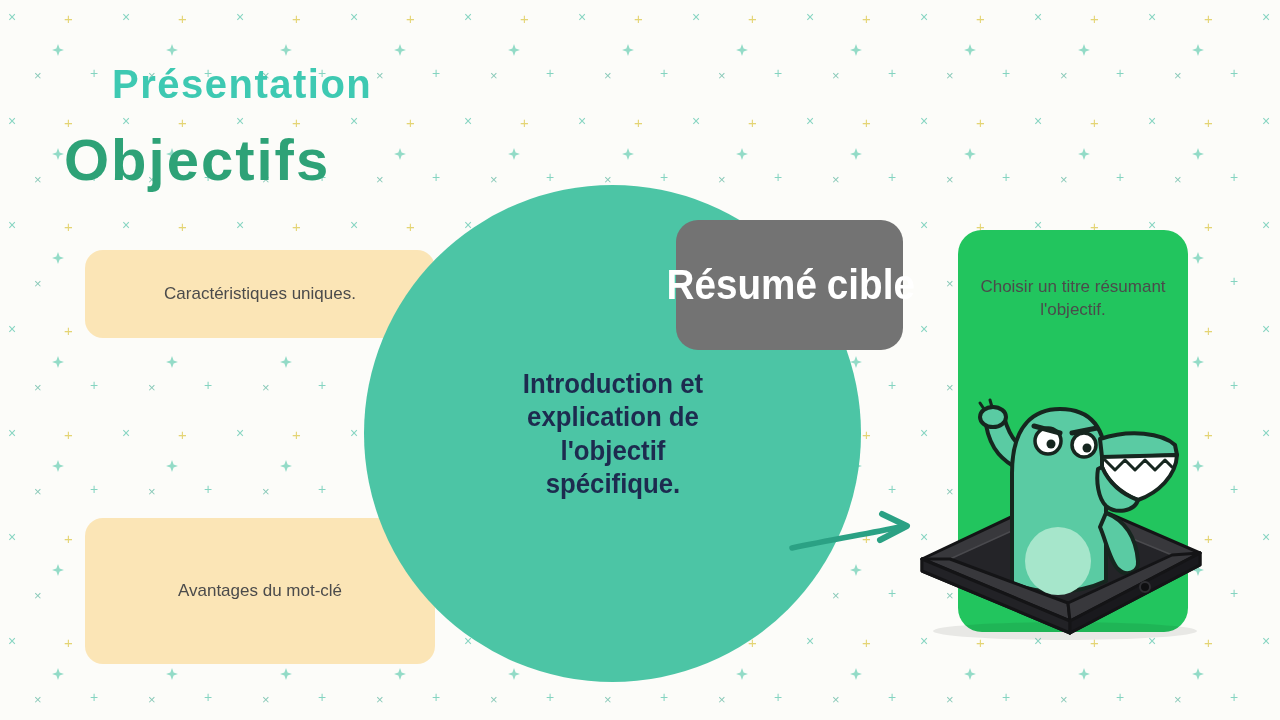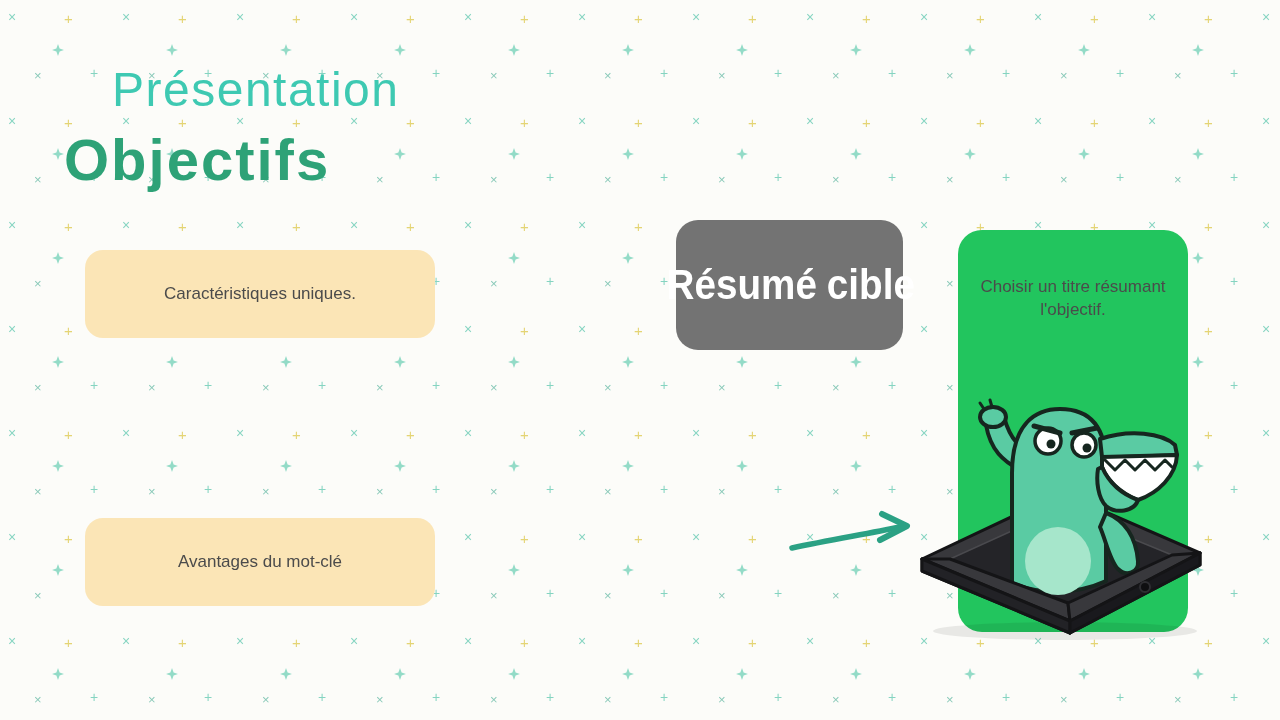--- a/index.html
+++ b/index.html
@@ -6,36 +6,36 @@
   body{
     width:1280px;height:720px;overflow:hidden;
     font-family:"Liberation Sans", sans-serif;
     background:#fcfcf9;
   }
   .slide{position:relative;width:1280px;height:720px;background:#fcfcf9;}
   .bg-pattern{position:absolute;inset:0;z-index:0;}
 
   .kicker{
     position:absolute;left:112px;top:62px;z-index:3;
-    font-size:48px;font-weight:normal;letter-spacing:1.5px;color:#3ec9b2;
+    font-size:40px;font-weight:bold;letter-spacing:1.5px;color:#3ec9b2;
   }
   .main-title{
     position:absolute;left:64px;top:126px;z-index:3;
     font-size:58px;font-weight:bold;letter-spacing:2px;color:#2ea277;
   }
 
   .card{
     position:absolute;left:85px;width:350px;z-index:1;
     background:#fbe5b6;border-radius:18px;
     display:flex;align-items:center;justify-content:center;
     color:#4b4b4b;font-size:17px;text-align:center;
   }
   .card1{top:250px;height:88px;}
   .card2{top:381px;height:118px;}
-  .card3{top:518px;height:88px;}
+  .card3{top:518px;height:146px;}
 
   .circle{
     position:absolute;left:364px;top:185px;width:497px;height:497px;z-index:2;
     background:#4cc5a5;border-radius:50%;
     display:flex;align-items:center;justify-content:center;
   }
   .circle-text{
     width:260px;text-align:center;
     font-size:28px;font-weight:bold;line-height:1.18;
     color:#1d2b4f;transform:scaleX(0.92);
@@ -82,20 +82,23 @@
   <div class="kicker">Présentation</div>
   <div class="main-title">Objectifs</div>
 
   <div class="card card1">
     <span>Caractéristiques uniques.</span>
   </div>
   <div class="card card3">
     <span>Avantages du mot-clé</span>
   </div>
 
+  <div class="circle">
+    <div class="circle-text">Introduction et explication de l'objectif spécifique.</div>
+  </div>
 
   <div class="badge">
     <div class="line">Résumé</div>
     <div class="line">cible</div>
   </div>
 
   <svg class="arrow-svg" width="132" height="50" viewBox="0 0 132 50" aria-hidden="true">
     <path d="M4,38 C 42,30 78,24 112,17" fill="none" stroke="#2ba184" stroke-width="5.5" stroke-linecap="round"></path>
     <path d="M94,4 L119,16 L92,30" fill="none" stroke="#2ba184" stroke-width="6" stroke-linecap="round" stroke-linejoin="round"></path>
   </svg>

